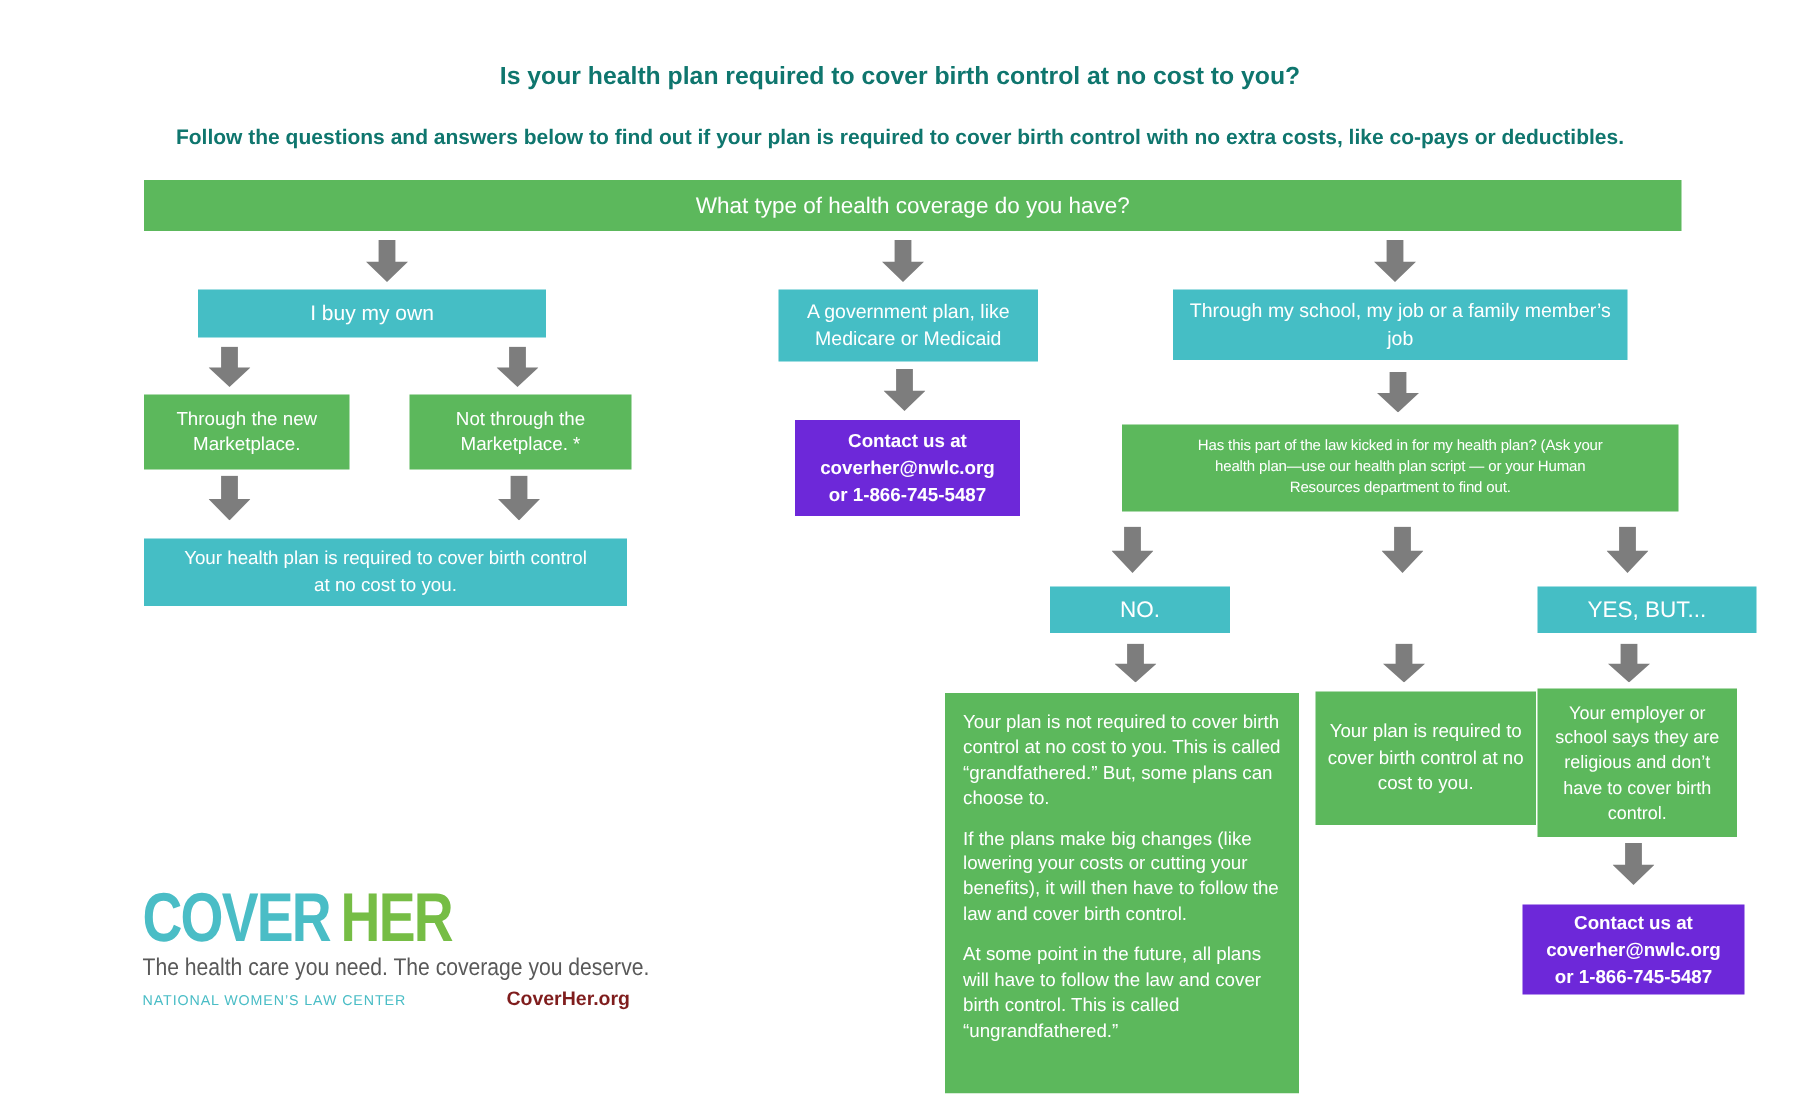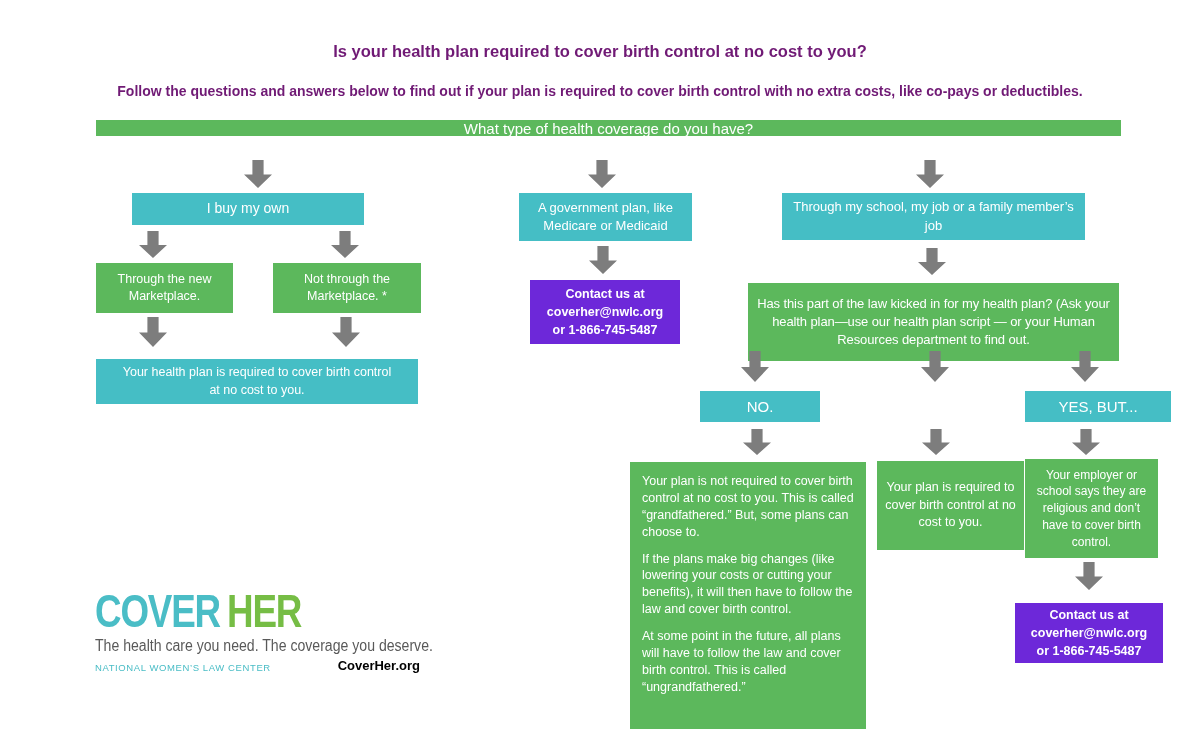--- a/index.html
+++ b/index.html
@@ -5,49 +5,49 @@
   html,body { margin:0; padding:0; background:#ffffff; }
   #canvas {
     position: relative;
     width: 1200px;
     height: 729px;
     background: #ffffff;
     font-family: "Liberation Sans", sans-serif;
     overflow: hidden;
   }
   .abs { position: absolute; }
-  .center-text { left:0; right:0; text-align:center; color:#701a75; }
+  .center-text { left:0; right:0; text-align:center; color:#0f766e; }
   #title    { top:42px;  font-size:16.5px; font-weight:bold; }
   #subtitle { top:83px;  font-size:14px;   font-weight:bold; }
 
   .box {
     position:absolute;
     display:flex; align-items:center; justify-content:center;
     text-align:center;
     color:#ffffff;
     line-height:1.4;
     box-sizing:border-box;
   }
   .teal { background:#45bec5; }
   .green { background:#5cb85c; }
   .tan  { background:#6d28d9; font-weight:bold; }
   .preline { white-space:pre-line; }
 
-  #banner { left:96px; top:120px; width:1025px; height:16px; font-size:15px; }
+  #banner { left:96px; top:120px; width:1025px; height:34px; font-size:15px; }
 
   #buy-own      { left:132px; top:193px; width:232px; height:32px;  font-size:14px; }
   #mkt          { left:96px;  top:263px; width:137px; height:50px;  font-size:12.5px; padding:4px; }
   #not-mkt      { left:273px; top:263px; width:148px; height:50px;  font-size:12.5px; padding:4px; }
   #buy-result   { left:96px;  top:359px; width:322px; height:45px;  font-size:12.5px; padding:4px; }
 
   #gov          { left:519px; top:193px; width:173px; height:48px;  font-size:13px; padding:4px; }
   #gov-contact  { left:530px; top:280px; width:150px; height:64px;  font-size:12.5px; padding:4px; line-height:1.45; }
 
   #job          { left:782px; top:193px; width:303px; height:47px;  font-size:13px; padding:4px 10px; }
-  #law-q        { left:748px; top:283px; width:371px; height:78px;  font-size:13px; letter-spacing:-0.1px; padding:2px; }
+  #law-q        { left:748px; top:283px; width:371px; height:58px;  font-size:10px; letter-spacing:-0.1px; padding:2px; }
 
   #ans-no      { left:700px;  top:391px; width:120px; height:31px; font-size:15px; }
   #ans-yes     { left:875px;  top:391px; width:122px; height:31px; font-size:15px; }
   #ans-yesbut  { left:1025px; top:391px; width:146px; height:31px; font-size:15px; }
 
   #no-result {
     left:630px; top:462px; width:236px; height:314px;
     font-size:12.5px; text-align:left; line-height:1.35;
     display:block; padding:11px 12px;
   }
@@ -72,21 +72,21 @@
     transform:scaleX(0.80); transform-origin:left top;
     line-height:0.95;
   }
   #wordmark .cover { color:#4abdc6; }
   #wordmark .her   { color:#76bd45; }
   #tagline {
     left:95px; top:637px; color:#595959; font-size:16px;
     transform:scaleX(0.88); transform-origin:left top; white-space:nowrap;
   }
   #org  { left:95px; top:662px; color:#4abdc6; font-size:9.5px; letter-spacing:0.6px; }
-  #site { left:95px; top:658px; width:325px; text-align:right; color:#000000; font-size:13px; font-weight:bold; }
+  #site { left:95px; top:658px; width:325px; text-align:right; color:#7f1d1d; font-size:13px; font-weight:bold; }
 </style>
 </head>
 <body>
 
 <div id="canvas">
 
   <div id="title" class="abs center-text">Is your health plan required to cover birth control at no cost to you?</div>
   <div id="subtitle" class="abs center-text">Follow the questions and answers below to find out if your plan is required to cover birth control with no extra costs, like co-pays or deductibles.</div>
 
   <div id="banner" class="box green">What type of health coverage do you have?</div>

